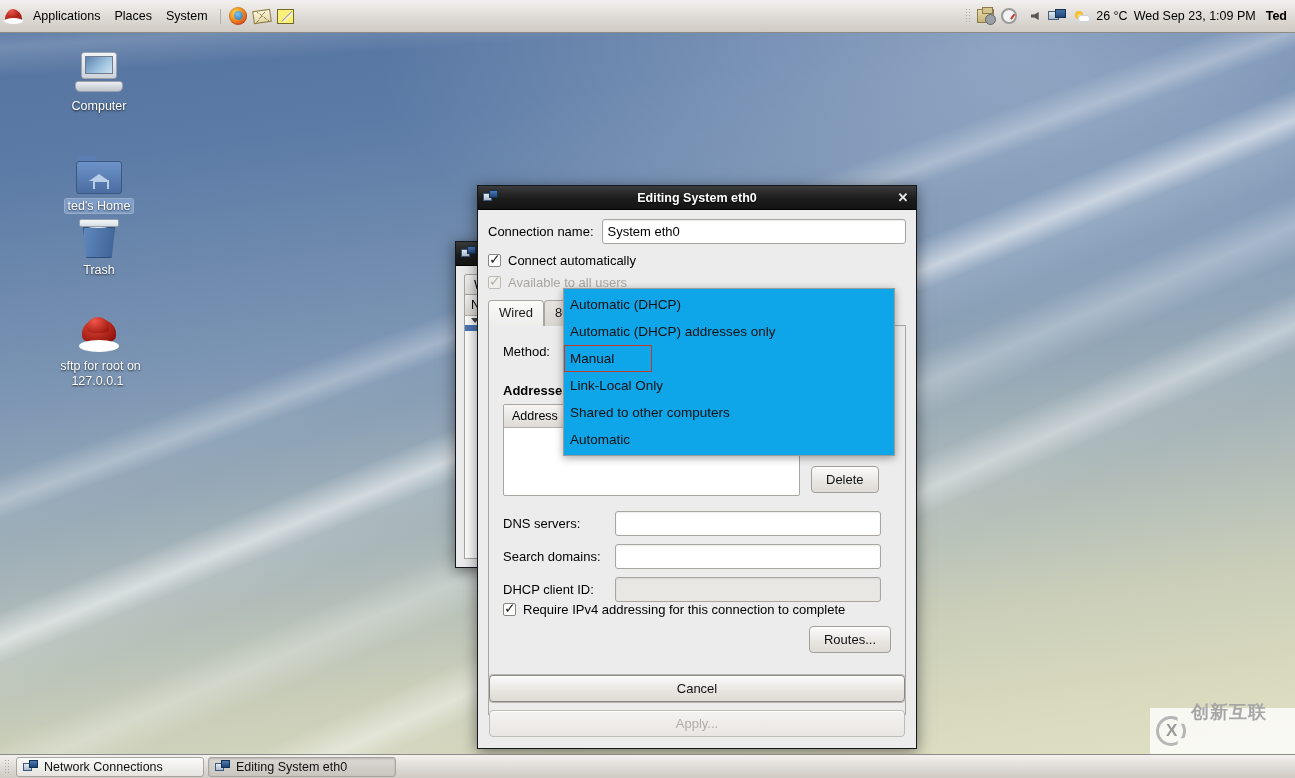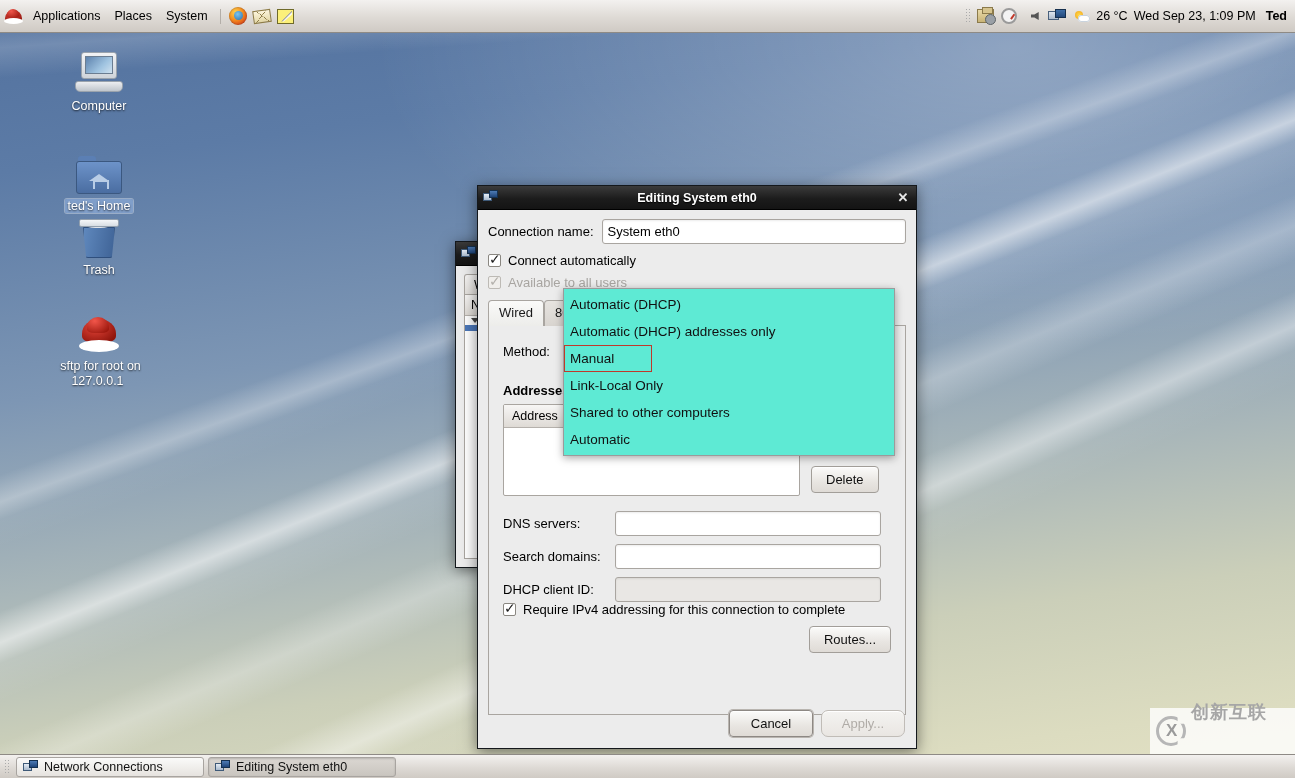--- a/index.html
+++ b/index.html
@@ -235,27 +235,27 @@
     background: linear-gradient(#fbfbfa, #e8e5e1 60%, #dfdbd6);
     border: 1px solid #a29e99; border-radius: 4px;
     padding: 4px 14px; min-height: 27px; color: #111;
     box-shadow: inset 0 1px 0 #fff;
   }
   button.btn:disabled { color: #b0aca7; background: linear-gradient(#f4f3f1,#e9e6e2); border-color: #c0bcb7; }
   button.btn.focusring { border-color: #8d8884; box-shadow: inset 0 1px 0 #fff, 0 0 0 1px #b9b5b0; }
 
   #dlg-actions {
     position: absolute; bottom: 0; left: 0; right: 0;
-    padding: 9px 11px 11px 11px; display: flex; justify-content: flex-end; gap: 8px;
+    padding: 9px 11px 11px 11px; display: flex; justify-content: flex-end; gap: 8px; flex-direction: column;
   }
 
   
   #method-popup {
     position: absolute; left: 563px; top: 288px; width: 332px;
-    background: #5eead4; border: 1px solid #9b9b9b;
+    background: #0ea5e9; border: 1px solid #9b9b9b;
     box-shadow: 0 2px 8px rgba(0,0,0,0.35); z-index: 50;
     padding: 2px 0;
   }
   #method-popup .opt {
     font-size: 13.5px; padding: 5px 8px 5px 6px; color: #111;
     line-height: 17px; cursor: default;
   }
   #method-popup .opt.highlighted { position: relative; }
   #method-popup .opt.highlighted .hl-box {
     position: absolute; left: 0px; top: 0px; width: 88px; height: 27px;
@@ -498,21 +498,21 @@
       </div>
 
       <div class="row" style="justify-content:flex-end; margin-top:9px;">
         <button class="btn">Routes...</button>
       </div>
     </div>
   </div>
 
   <div id="dlg-actions">
     <button class="btn focusring" style="min-width:84px;">Cancel</button>
-    <button class="btn" style="min-width:84px;border-radius:7px;" disabled="">Apply...</button>
+    <button class="btn" style="min-width:84px;" disabled="">Apply...</button>
   </div>
 </div>
 
 <div id="method-popup">
   <div class="opt">Automatic (DHCP)</div>
   <div class="opt">Automatic (DHCP) addresses only</div>
   <div class="opt highlighted">
     <span>Manual</span>
     <span class="hl-box"></span>
   </div>

